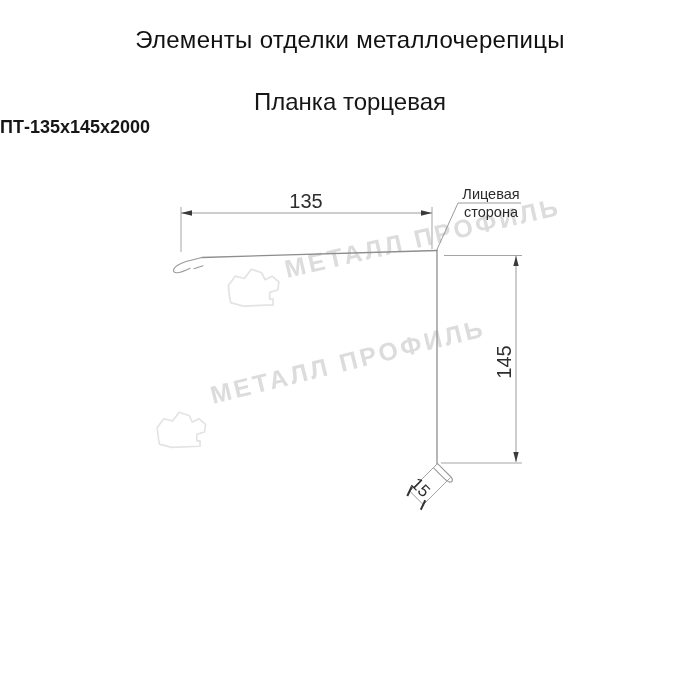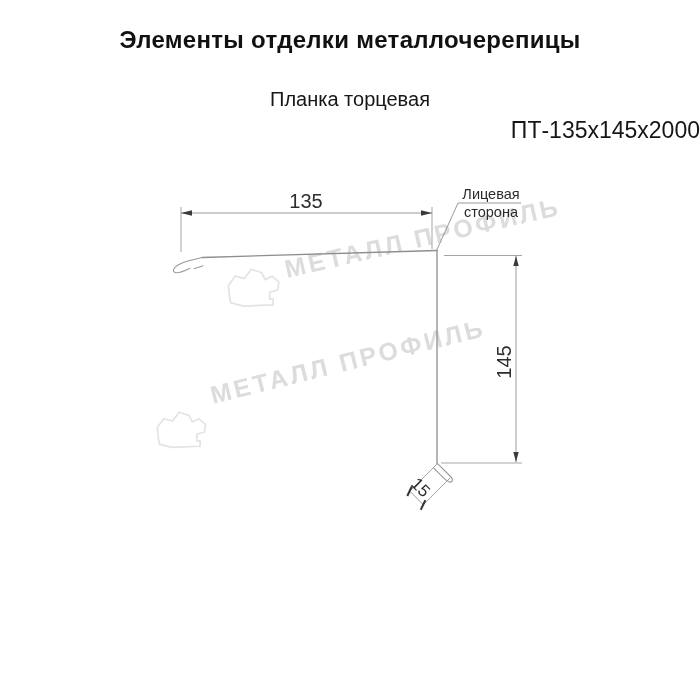--- a/index.html
+++ b/index.html
@@ -2,29 +2,29 @@
 <html><head>
 <meta charset="utf-8">
 <style>
   html,body{margin:0;padding:0;background:#ffffff;}
   .page{
     position:relative;width:700px;height:700px;background:#ffffff;overflow:hidden;
     font-family:"Liberation Sans", sans-serif;
   }
   .title{
     position:absolute;top:26px;left:0;right:0;text-align:center;
-    font-size:24px;font-weight:700;color:#111;letter-spacing:.3px;margin:0;
+    font-size:24px;font-weight:400;color:#111;letter-spacing:.3px;margin:0;
   }
   .product-name{
     position:absolute;top:88px;left:0;right:0;text-align:center;
-    font-size:20px;font-weight:400;color:#161616;
+    font-size:24px;font-weight:400;color:#161616;
   }
   .product-code{
-    position:absolute;top:117px;left:0;right:0;text-align:right;
-    font-size:23px;font-weight:400;color:#161616;
+    position:absolute;top:117px;left:0;right:0;text-align:left;
+    font-size:18px;font-weight:700;color:#161616;
   }
   svg{position:absolute;top:0;left:0;}
   svg text{font-family:"Liberation Sans", sans-serif;}
   .dim-text{font-size:20px;fill:#2e2e2e;}
   .dim15-text{font-size:17px;fill:#2e2e2e;}
   .label-text{font-size:14.5px;fill:#2b2b2b;}
   .wm-text{font-size:25px;font-weight:700;fill:#dcdcdc;letter-spacing:3px;}
   .thin{stroke:#a5a5a5;stroke-width:1;fill:none;}
   .dimline{stroke:#9a9a9a;stroke-width:1;fill:none;}
   .profile{stroke:#8e8e8e;stroke-width:1.3;fill:none;stroke-linecap:round;}

